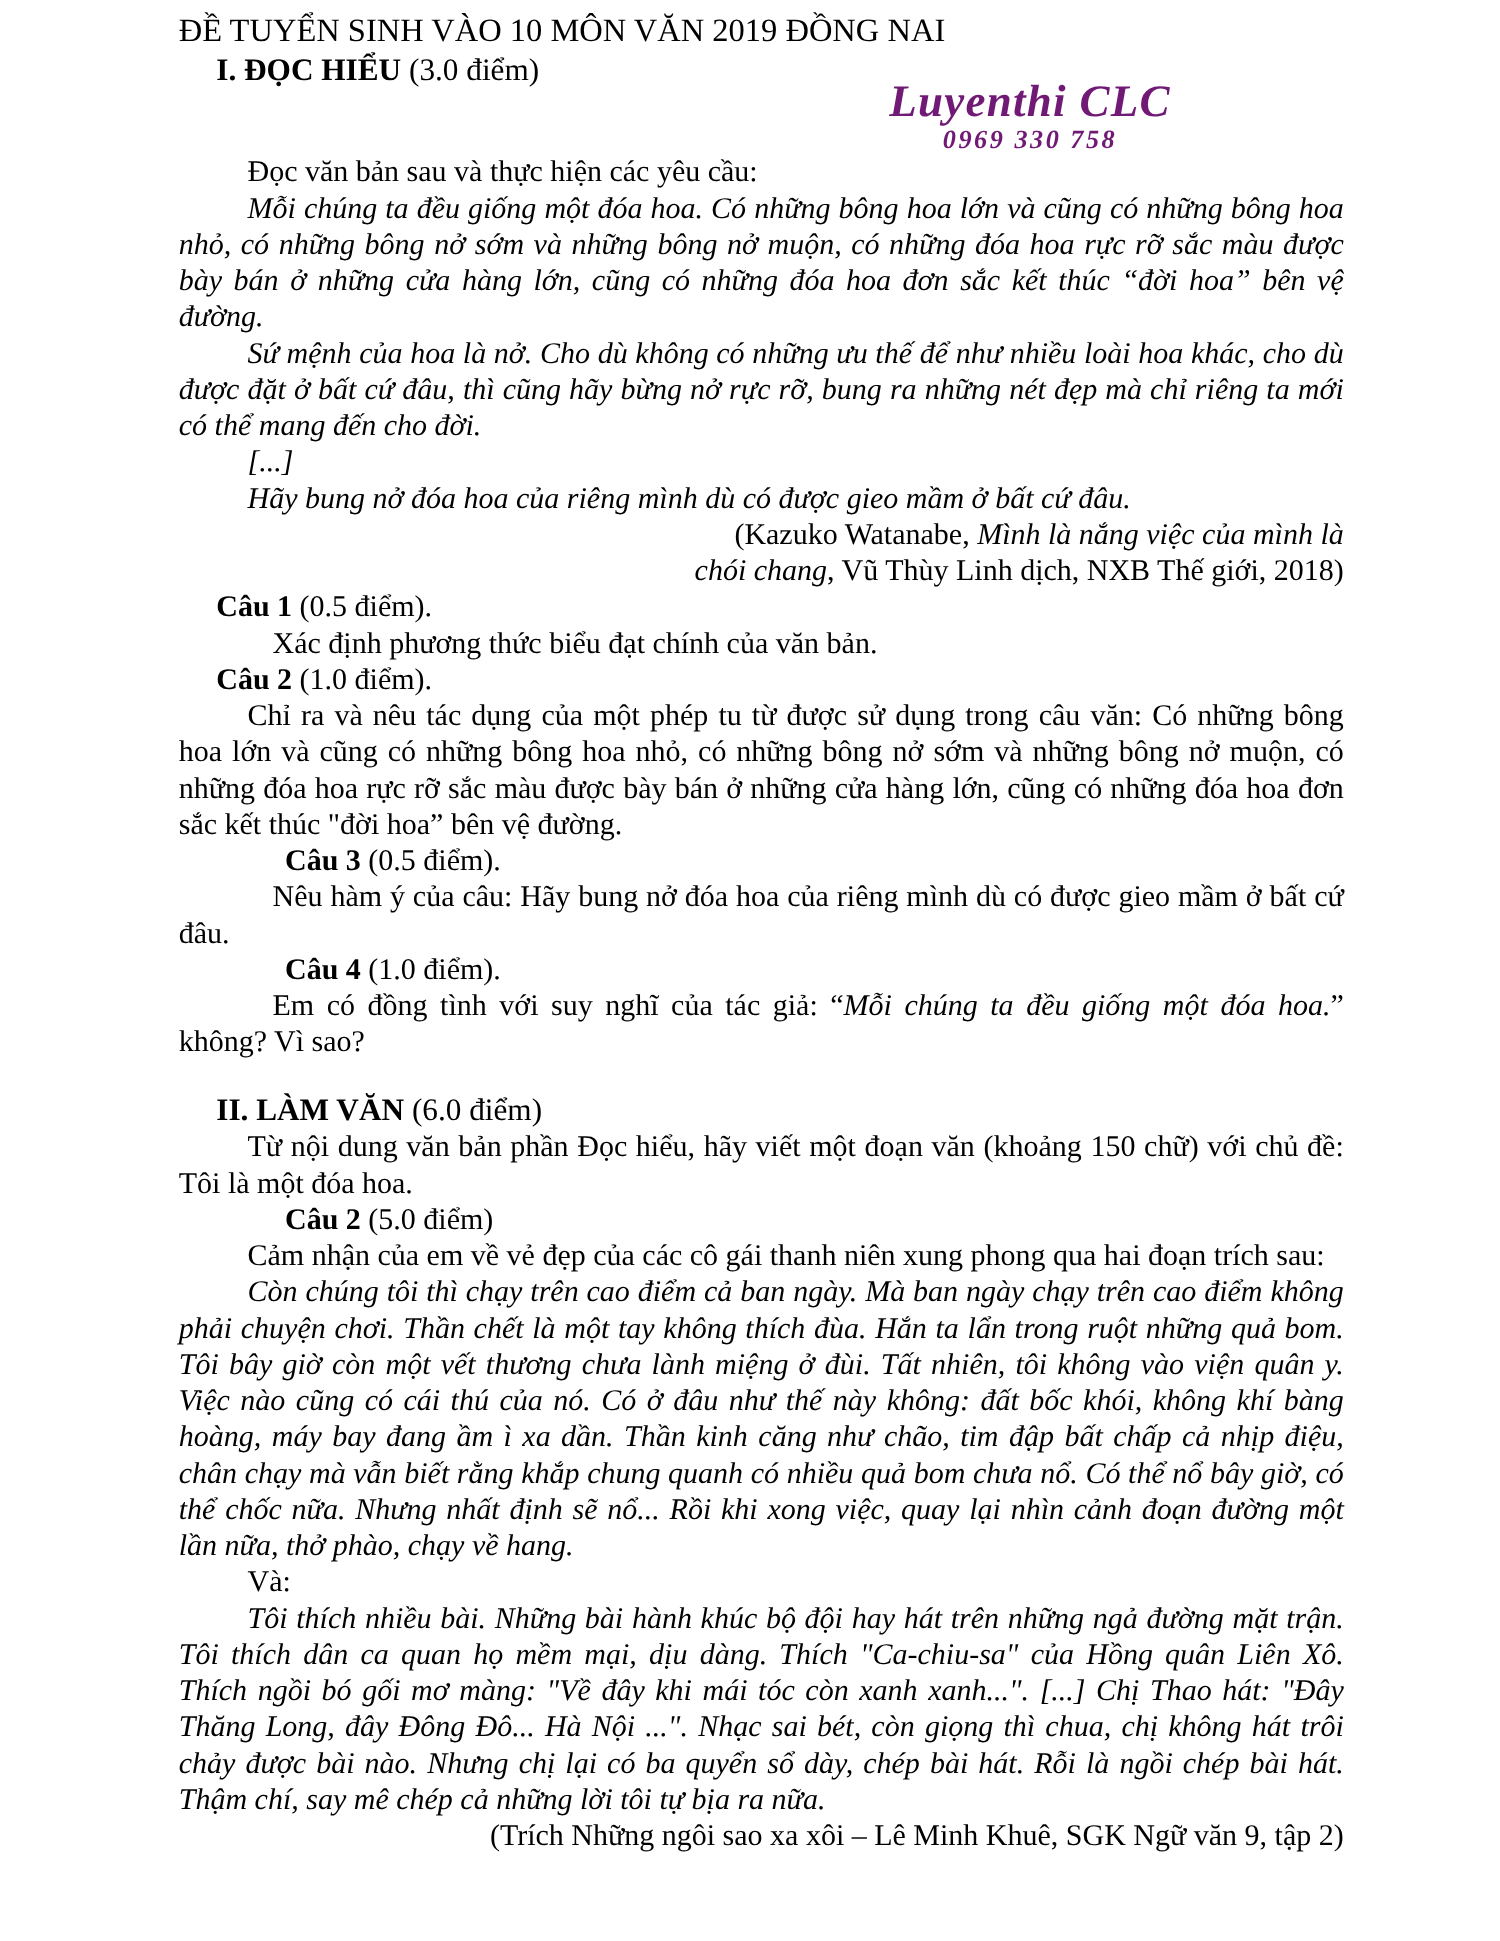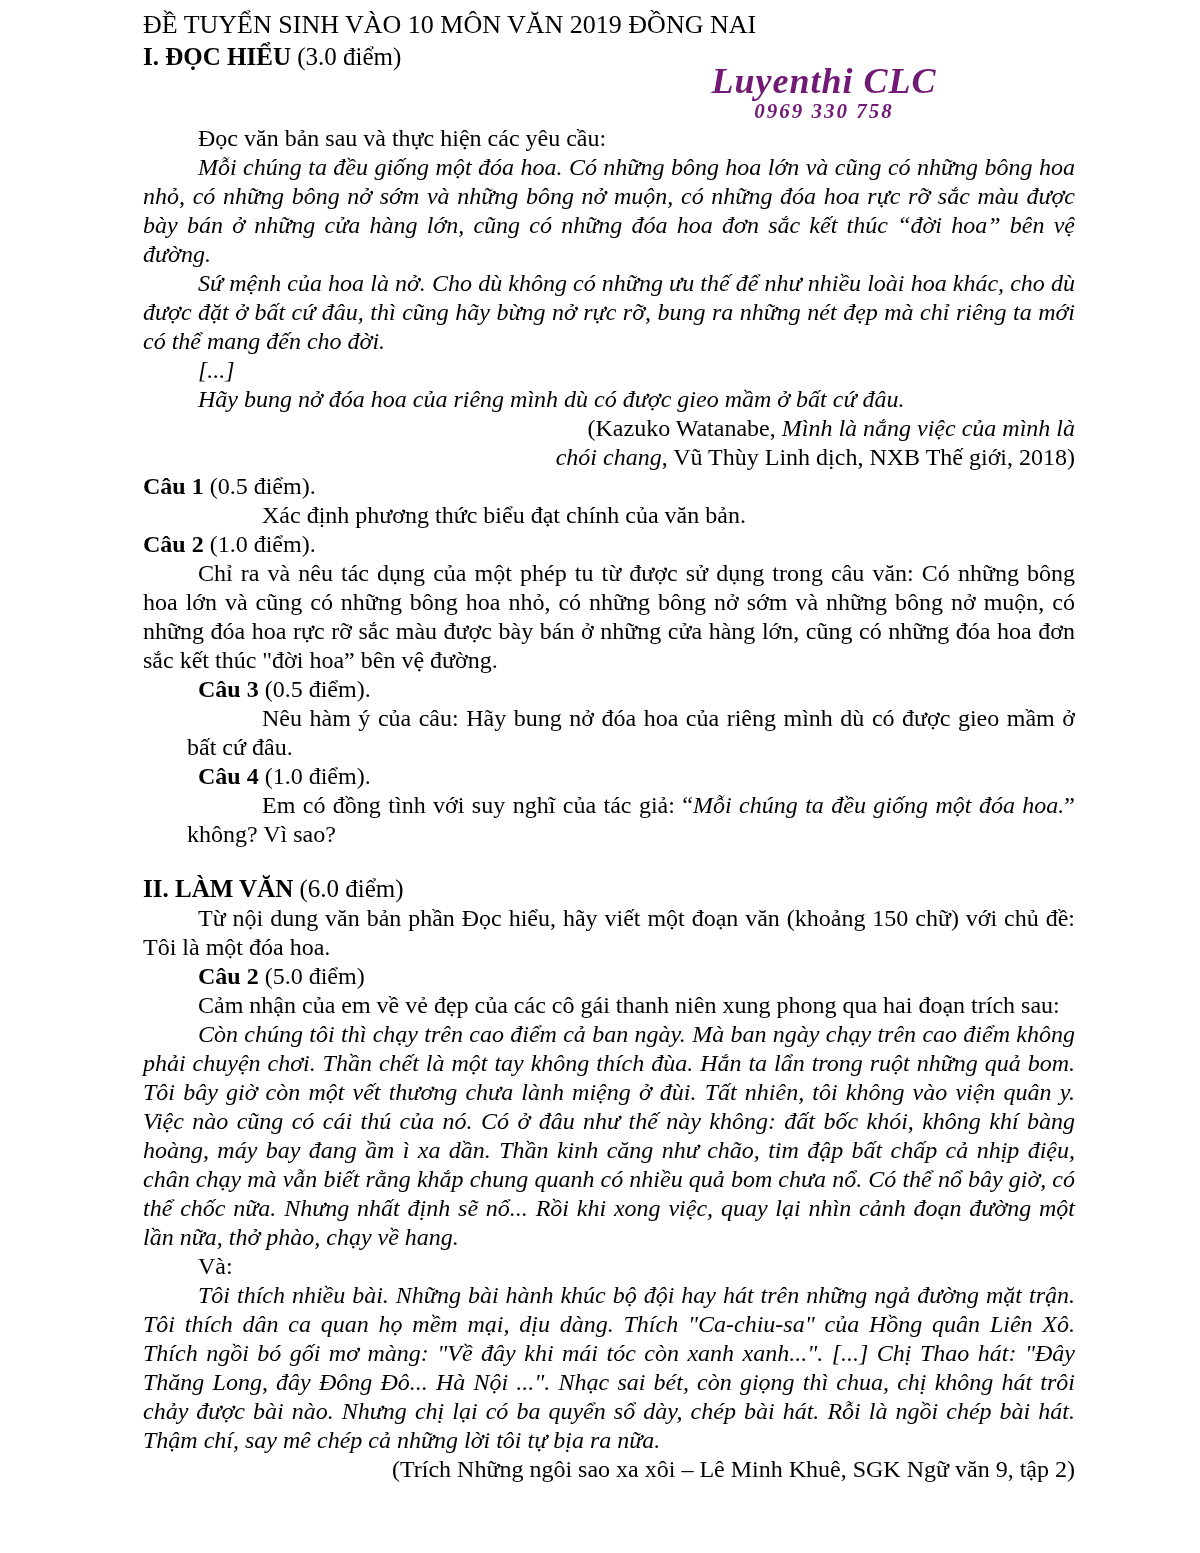--- a/index.html
+++ b/index.html
@@ -37,24 +37,24 @@
     text-align: center;
     color: #701a75;
     font-weight: bold;
     font-style: italic;
   }
   .logo .brand { font-size: 36px; line-height: 38px; letter-spacing: 1px; }
   .logo .phone { font-size: 21px; line-height: 23px; letter-spacing: 2px; text-align: center; }
   .intro-gap { margin-top: 52px; }
   .para { text-align: justify; }
   .ind1 { text-indent: 55px; }
-  .ind2 { text-indent: 75px; margin-left: 44px; }
+  .ind2 { text-indent: 75px; }
   .it { font-style: italic; }
   em { font-style: italic; }
-  strong { font-weight: bold; }
+  strong { font-weight: bold; margin-left: 30px; }
   .right { text-align: right; }
   .sec2-gap { margin-top: 24px; }
 </style>
 </head>
 <body>
 
 <div class="page">
 
   <h1 class="doc-title">ĐỀ TUYỂN SINH VÀO 10 MÔN VĂN 2019 ĐỒNG NAI</h1>
 

